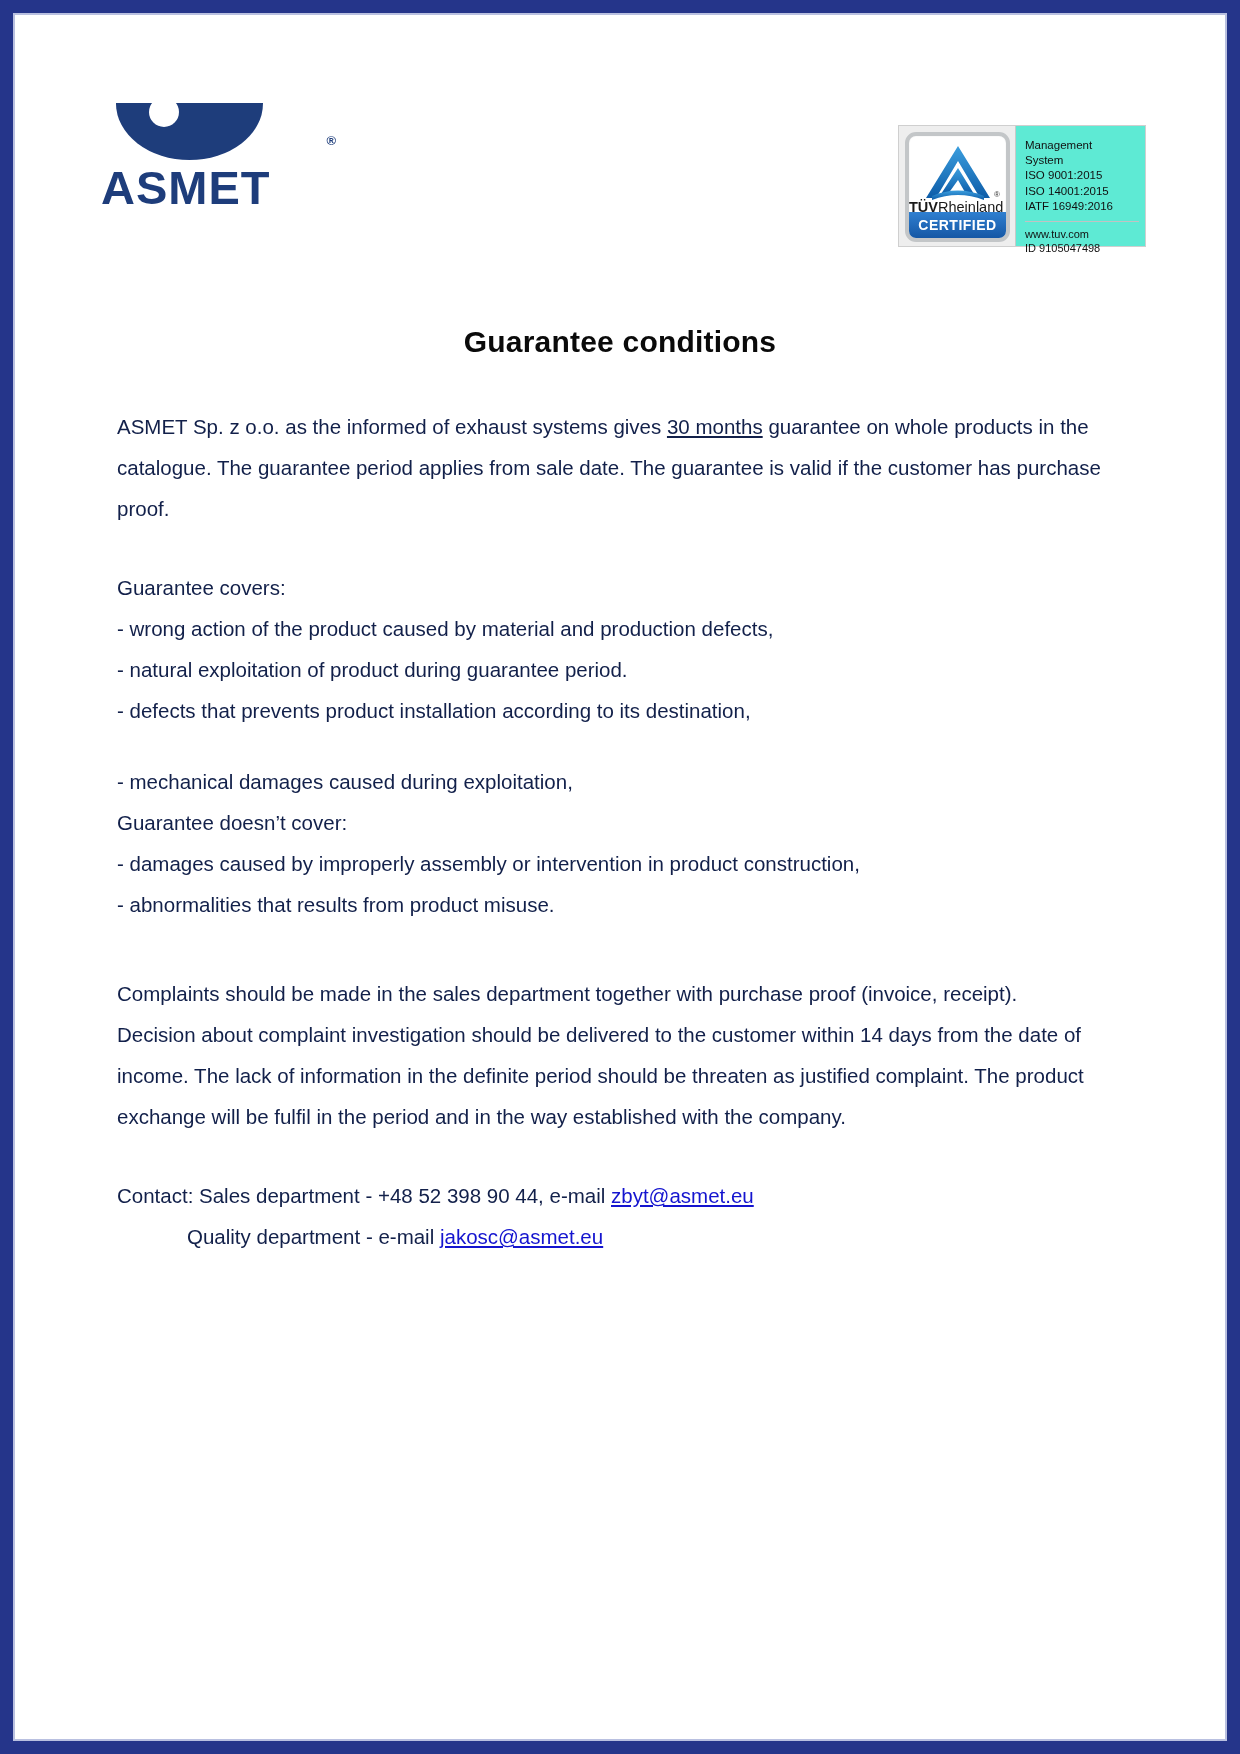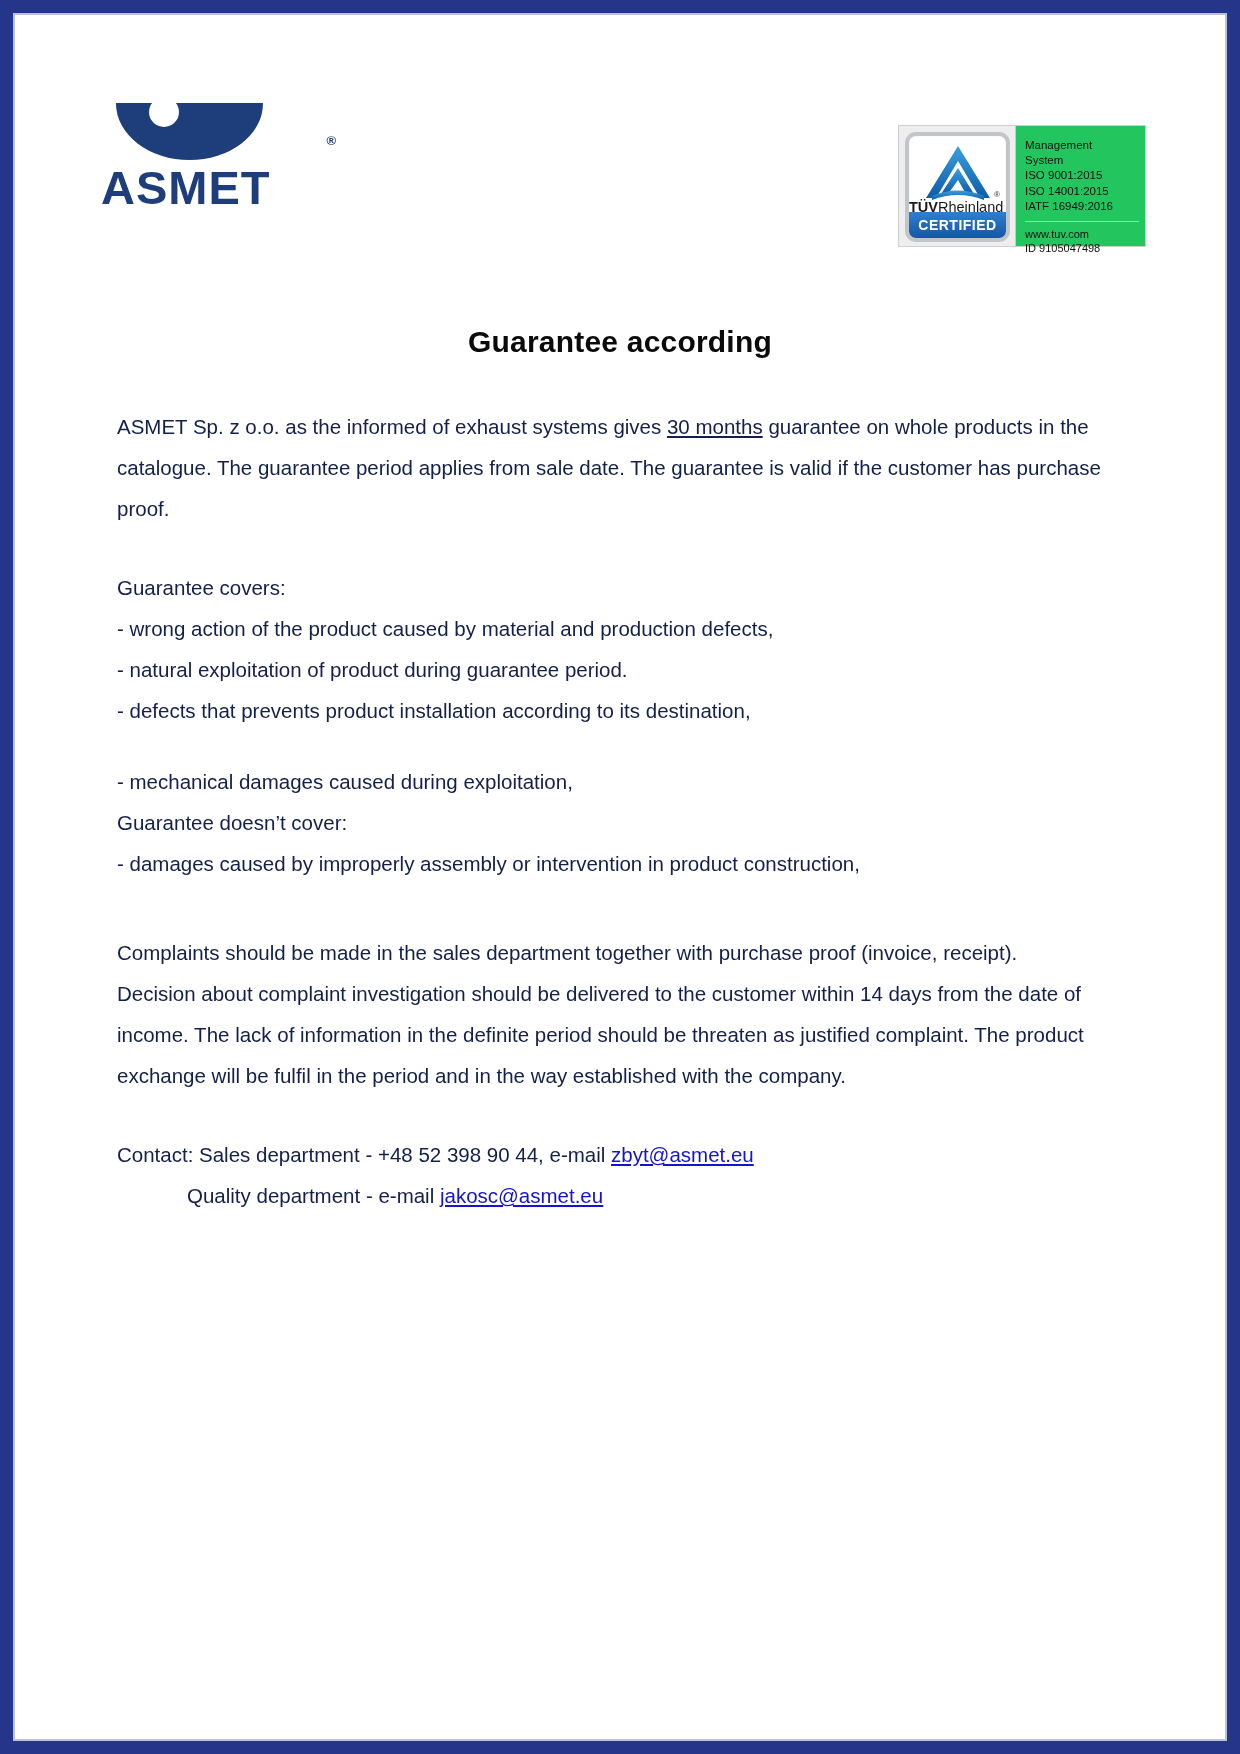--- a/index.html
+++ b/index.html
@@ -163,21 +163,21 @@
     align-items: center;
     justify-content: center;
   }
   .tuv-right {
     width: 130px;
     box-sizing: border-box;
     padding: 12px 6px 6px 9px;
     border-left: 1px solid #c9c9c9;
     display: flex;
     flex-direction: column;
-    background: #22c55e;
+    background: #5eead4;
   }
   .tuv-right .line {
     font-family: "Liberation Sans", sans-serif;
     font-size: 11.5px;
     color: #111111;
     line-height: 1.32;
     white-space: nowrap;
   }
   .tuv-sep {
     border-top: 1px solid #c2c2c2;
@@ -279,38 +279,39 @@
             <div class="line">IATF 16949:2016</div>
             <div class="tuv-sep"></div>
             <div class="line small">www.tuv.com</div>
             <div class="line small">ID 9105047498</div>
           </div>
         </div>
       </div>
 
       <div class="doc">
 
-        <h1 class="title">Guarantee according</h1>
+        <h1 class="title">Guarantee conditions</h1>
 
         <div class="body-text">
 
           <p class="para p-intro"><span>ASMET Sp. z o.o. as the informed of exhaust systems gives </span><u class="u-months">30 months</u><span> guarantee on whole products in the catalogue. The guarantee period applies from sale date. The guarantee is valid if the customer has purchase proof.</span></p>
 
           <div class="gap-lg"></div>
 
           <p class="para">Guarantee covers:</p>
           <p class="para">-  wrong action of the product caused by material and production defects,</p>
           <p class="para">- natural exploitation of product during guarantee period.</p>
           <p class="para">- defects that prevents product installation according to its destination,</p>
 
           <div class="gap-md"></div>
 
           <p class="para">- mechanical damages caused during exploitation,</p>
           <p class="para">Guarantee doesn’t cover:</p>
           <p class="para">- damages caused by improperly assembly or intervention in product construction,</p>
+          <p class="para">- abnormalities that results from product misuse.</p>
 
           <div class="gap-xl"></div>
 
           <p class="para">Complaints should be made in the sales department together with purchase proof (invoice, receipt).</p>
           <p class="para">Decision about complaint investigation should be delivered to the customer within 14 days from the date of income. The lack of information in the definite period should be threaten as justified complaint. The product exchange will be fulfil in the period and in the way established with the company.</p>
 
           <div class="gap-lg"></div>
 
           <p class="para"><span>Contact: Sales department  - +48 52 398 90 44, e-mail  </span><a class="mail" href="#">zbyt@asmet.eu</a></p>
           <p class="para indent-1"><span>Quality department - e-mail  </span><a class="mail" href="#">jakosc@asmet.eu</a></p>

